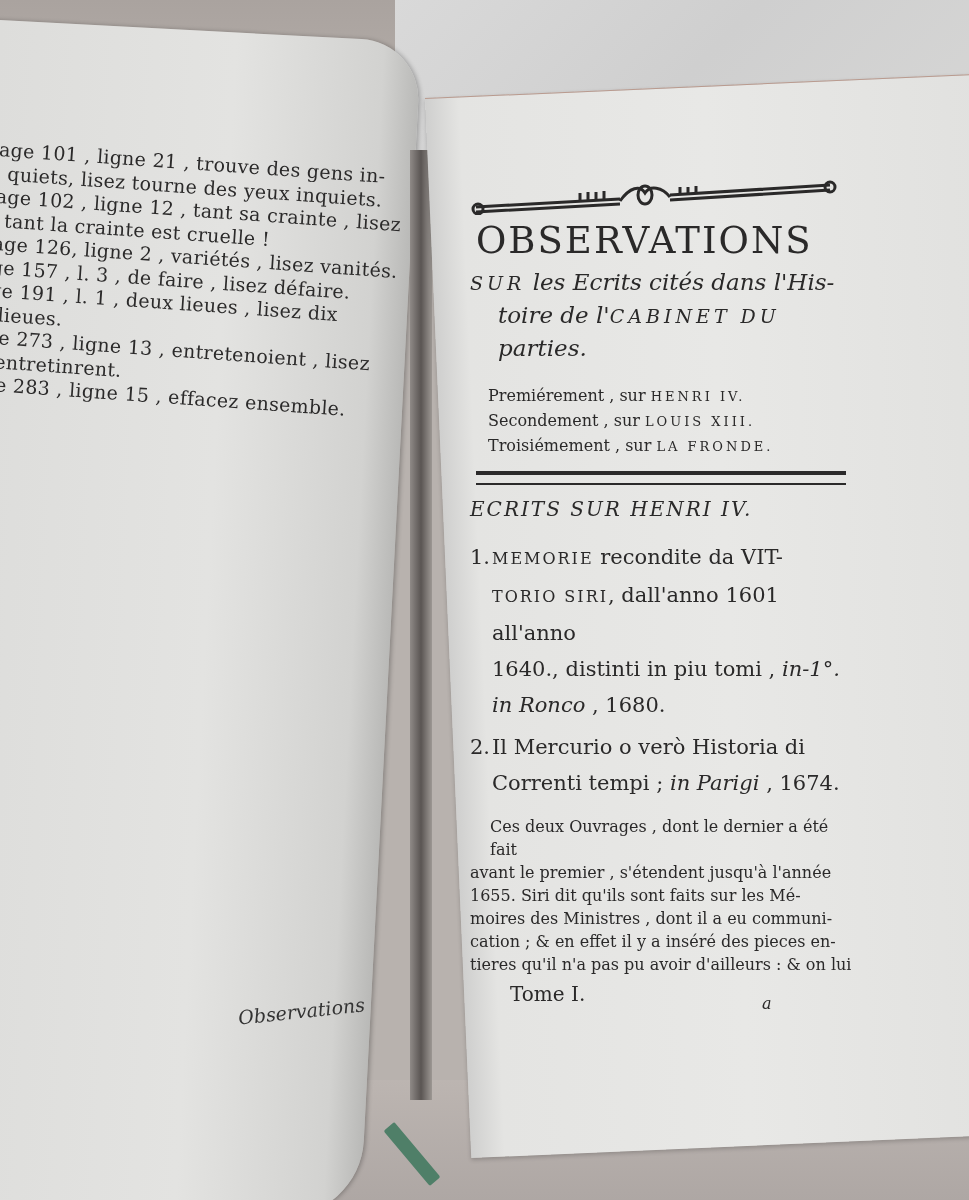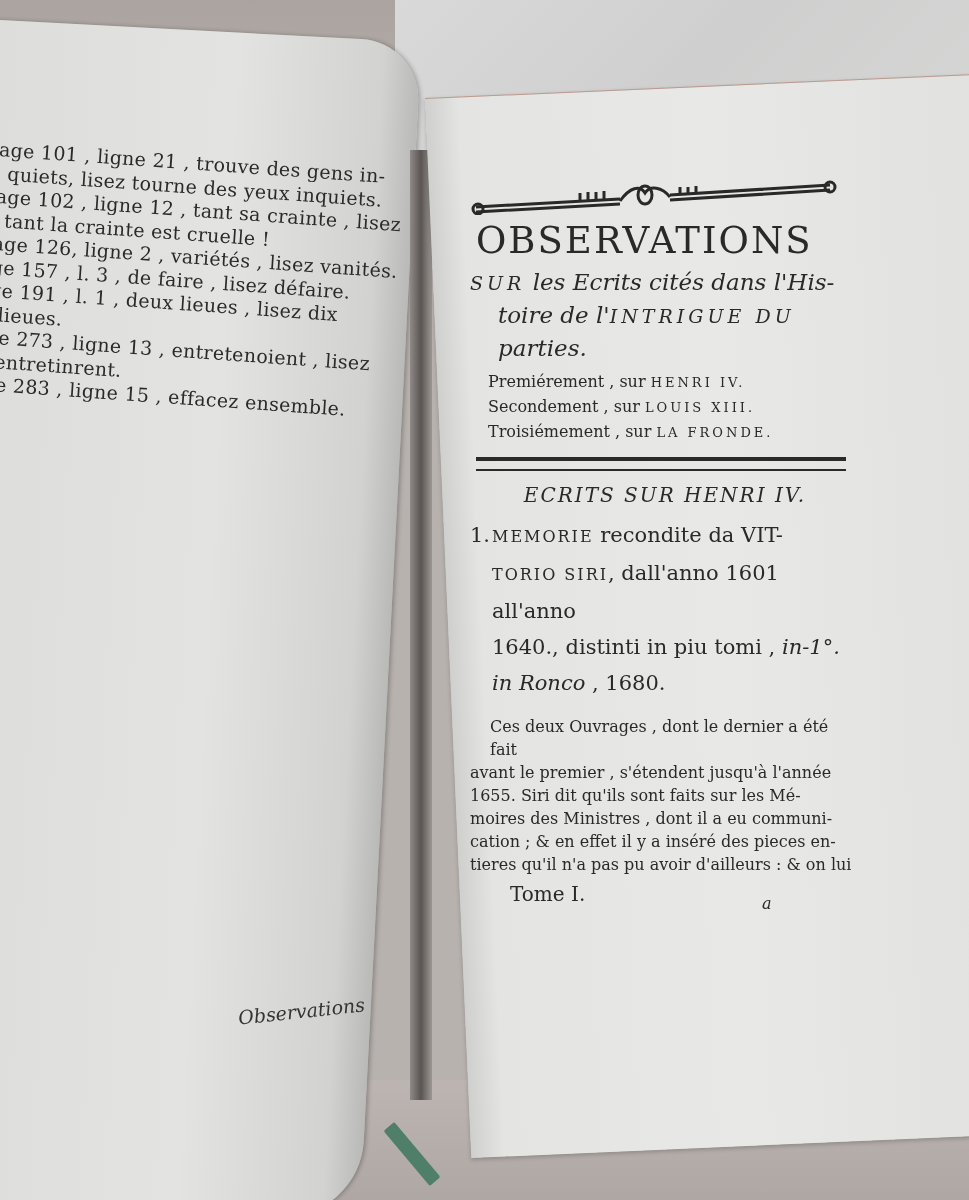--- a/index.html
+++ b/index.html
@@ -44,24 +44,24 @@
     box-shadow:0 2px 4px rgba(0,0,0,0.2);
     border-top:1px solid #b99a8e;
   }
   .rcontent { position:absolute; left:470px; top:175px; width:390px; color:#2a2929; }
 
   .ornament { position:relative; height:40px; margin-bottom:4px; }
   .title { font-size:37px; letter-spacing:2px; margin:0 0 4px 6px; font-weight:normal; }
   .subtitle { font-size:23px; font-style:italic; line-height:32px; }
   .subtitle .sc { font-style:italic; letter-spacing:4px; font-size:19px; }
   .subtitle .indent-line { padding-left:28px; }
-  .parts { margin-top:6px; font-size:16px; line-height:24px; padding-left:18px; }
+  .parts { margin-top:20px; font-size:16px; line-height:24px; padding-left:18px; }
   .parts .sc { letter-spacing:3px; font-size:13px; }
   .rule { height:8px; margin:12px 0 12px 6px; border-top:4px solid #2b2a2a; border-bottom:2px solid #2b2a2a; width:370px; }
-  .section-head { text-align:center; font-style:italic; font-size:20px; letter-spacing:2px; margin-bottom:10px; }
+  .section-head { text-align:left; font-style:italic; font-size:20px; letter-spacing:2px; margin-bottom:18px; }
   .entry { font-size:21px; line-height:36px; margin-bottom:6px; }
   .entry .num { display:inline-block; width:22px; }
   .entry .cont { padding-left:22px; display:block; }
   .entry i { font-style:italic; }
   .sc-small { font-size:16px; letter-spacing:2px; }
   .para { font-size:16px; line-height:23px; margin-top:14px; }
   .para .first { padding-left:20px; }
   .footer-row { position:relative; height:30px; margin-top:2px; }
   .tome { position:absolute; left:40px; top:4px; font-size:20px; }
   .signature { position:absolute; left:292px; top:16px; font-style:italic; font-size:16px; }
@@ -114,21 +114,21 @@
     </svg>
   </div>
 
   <h1 class="title">OBSERVATIONS</h1>
 
   <div class="subtitle">
     <div>
       <span class="sc">SUR</span><span> les Ecrits cités dans l'His-</span>
     </div>
     <div class="indent-line">
-      <span>toire de l'</span><span class="sc">INTRIGUE DU</span>
+      <span>toire de l'</span><span class="sc">CABINET DU</span>
     </div>
     <div class="indent-line">parties.</div>
   </div>
 
   <div class="parts">
     <div><span>Premiérement , sur </span><span class="sc">HENRI IV.</span></div>
     <div><span>Secondement , sur </span><span class="sc">LOUIS XIII.</span></div>
     <div><span>Troisiémement , sur </span><span class="sc">LA FRONDE.</span></div>
   </div>
 
@@ -136,20 +136,24 @@
 
   <div class="section-head">ECRITS SUR HENRI IV.</div>
 
   <div class="entry">
     <div><span class="num">1.</span><span class="sc-small">MEMORIE</span><span> recondite da VIT-</span></div>
     <span class="cont"><span class="sc-small">TORIO SIRI</span><span>, dall'anno 1601 all'anno</span></span>
     <span class="cont"><span>1640., distinti in piu tomi , </span><i>in-1°.</i></span>
     <span class="cont"><i>in Ronco</i><span> , 1680.</span></span>
   </div>
 
+  <div class="entry">
+    <div><span class="num">2.</span><span>Il Mercurio o verò Historia di</span></div>
+    <span class="cont"><span>Correnti tempi ; </span><i>in Parigi</i><span> , 1674.</span></span>
+  </div>
 
   <div class="para">
     <div class="first">Ces deux Ouvrages , dont le dernier a été fait</div>
     <div>avant le premier , s'étendent jusqu'à l'année</div>
     <div>1655. Siri dit qu'ils sont faits sur les Mé-</div>
     <div>moires des Ministres , dont il a eu communi-</div>
     <div>cation ; &amp; en effet il y a inséré des pieces en-</div>
     <div>tieres qu'il n'a pas pu avoir d'ailleurs : &amp; on lui</div>
   </div>
 

